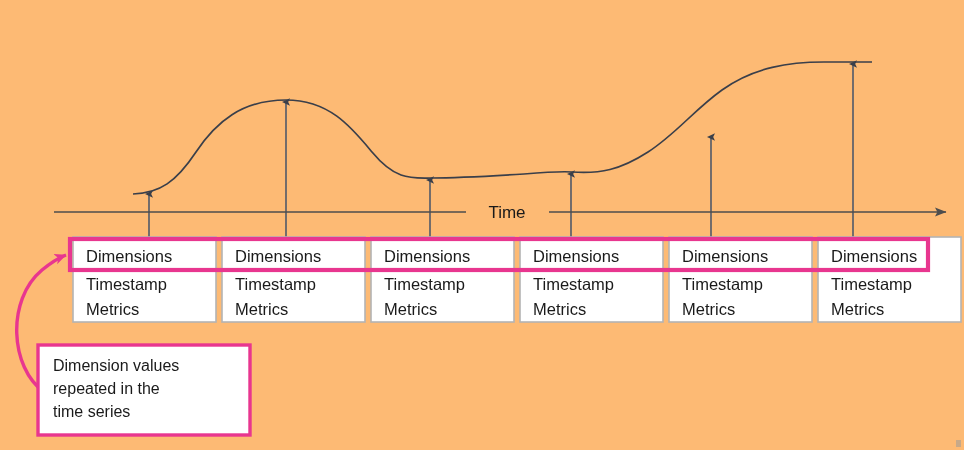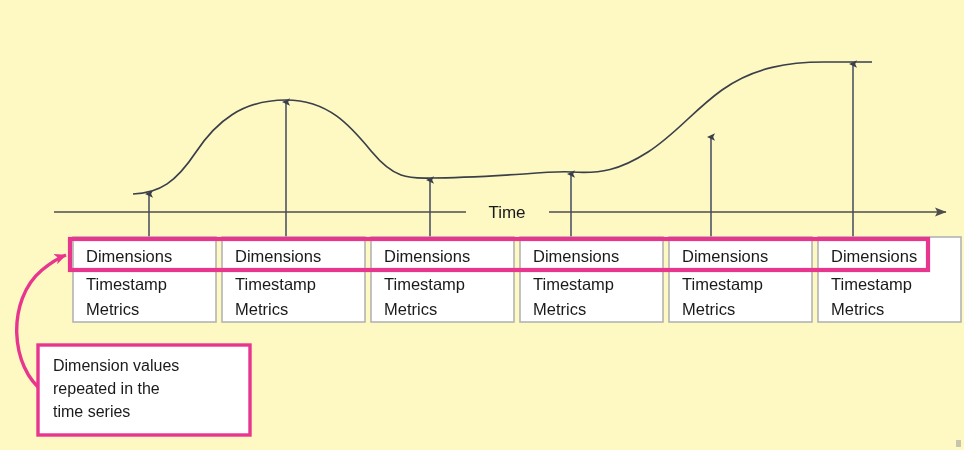--- a/index.html
+++ b/index.html
@@ -8,21 +8,21 @@
     background: #ffffff;
   }
   body {
     font-family: "Liberation Sans", sans-serif;
     -webkit-font-smoothing: antialiased;
   }
   #stage {
     position: relative;
     width: 964px;
     height: 450px;
-    background: #fef9c3;
+    background: #fdba74;
     overflow: hidden;
   }
   #diagram-svg {
     position: absolute;
     left: 0;
     top: 0;
     width: 964px;
     height: 450px;
   }
   .axis-label-text {

